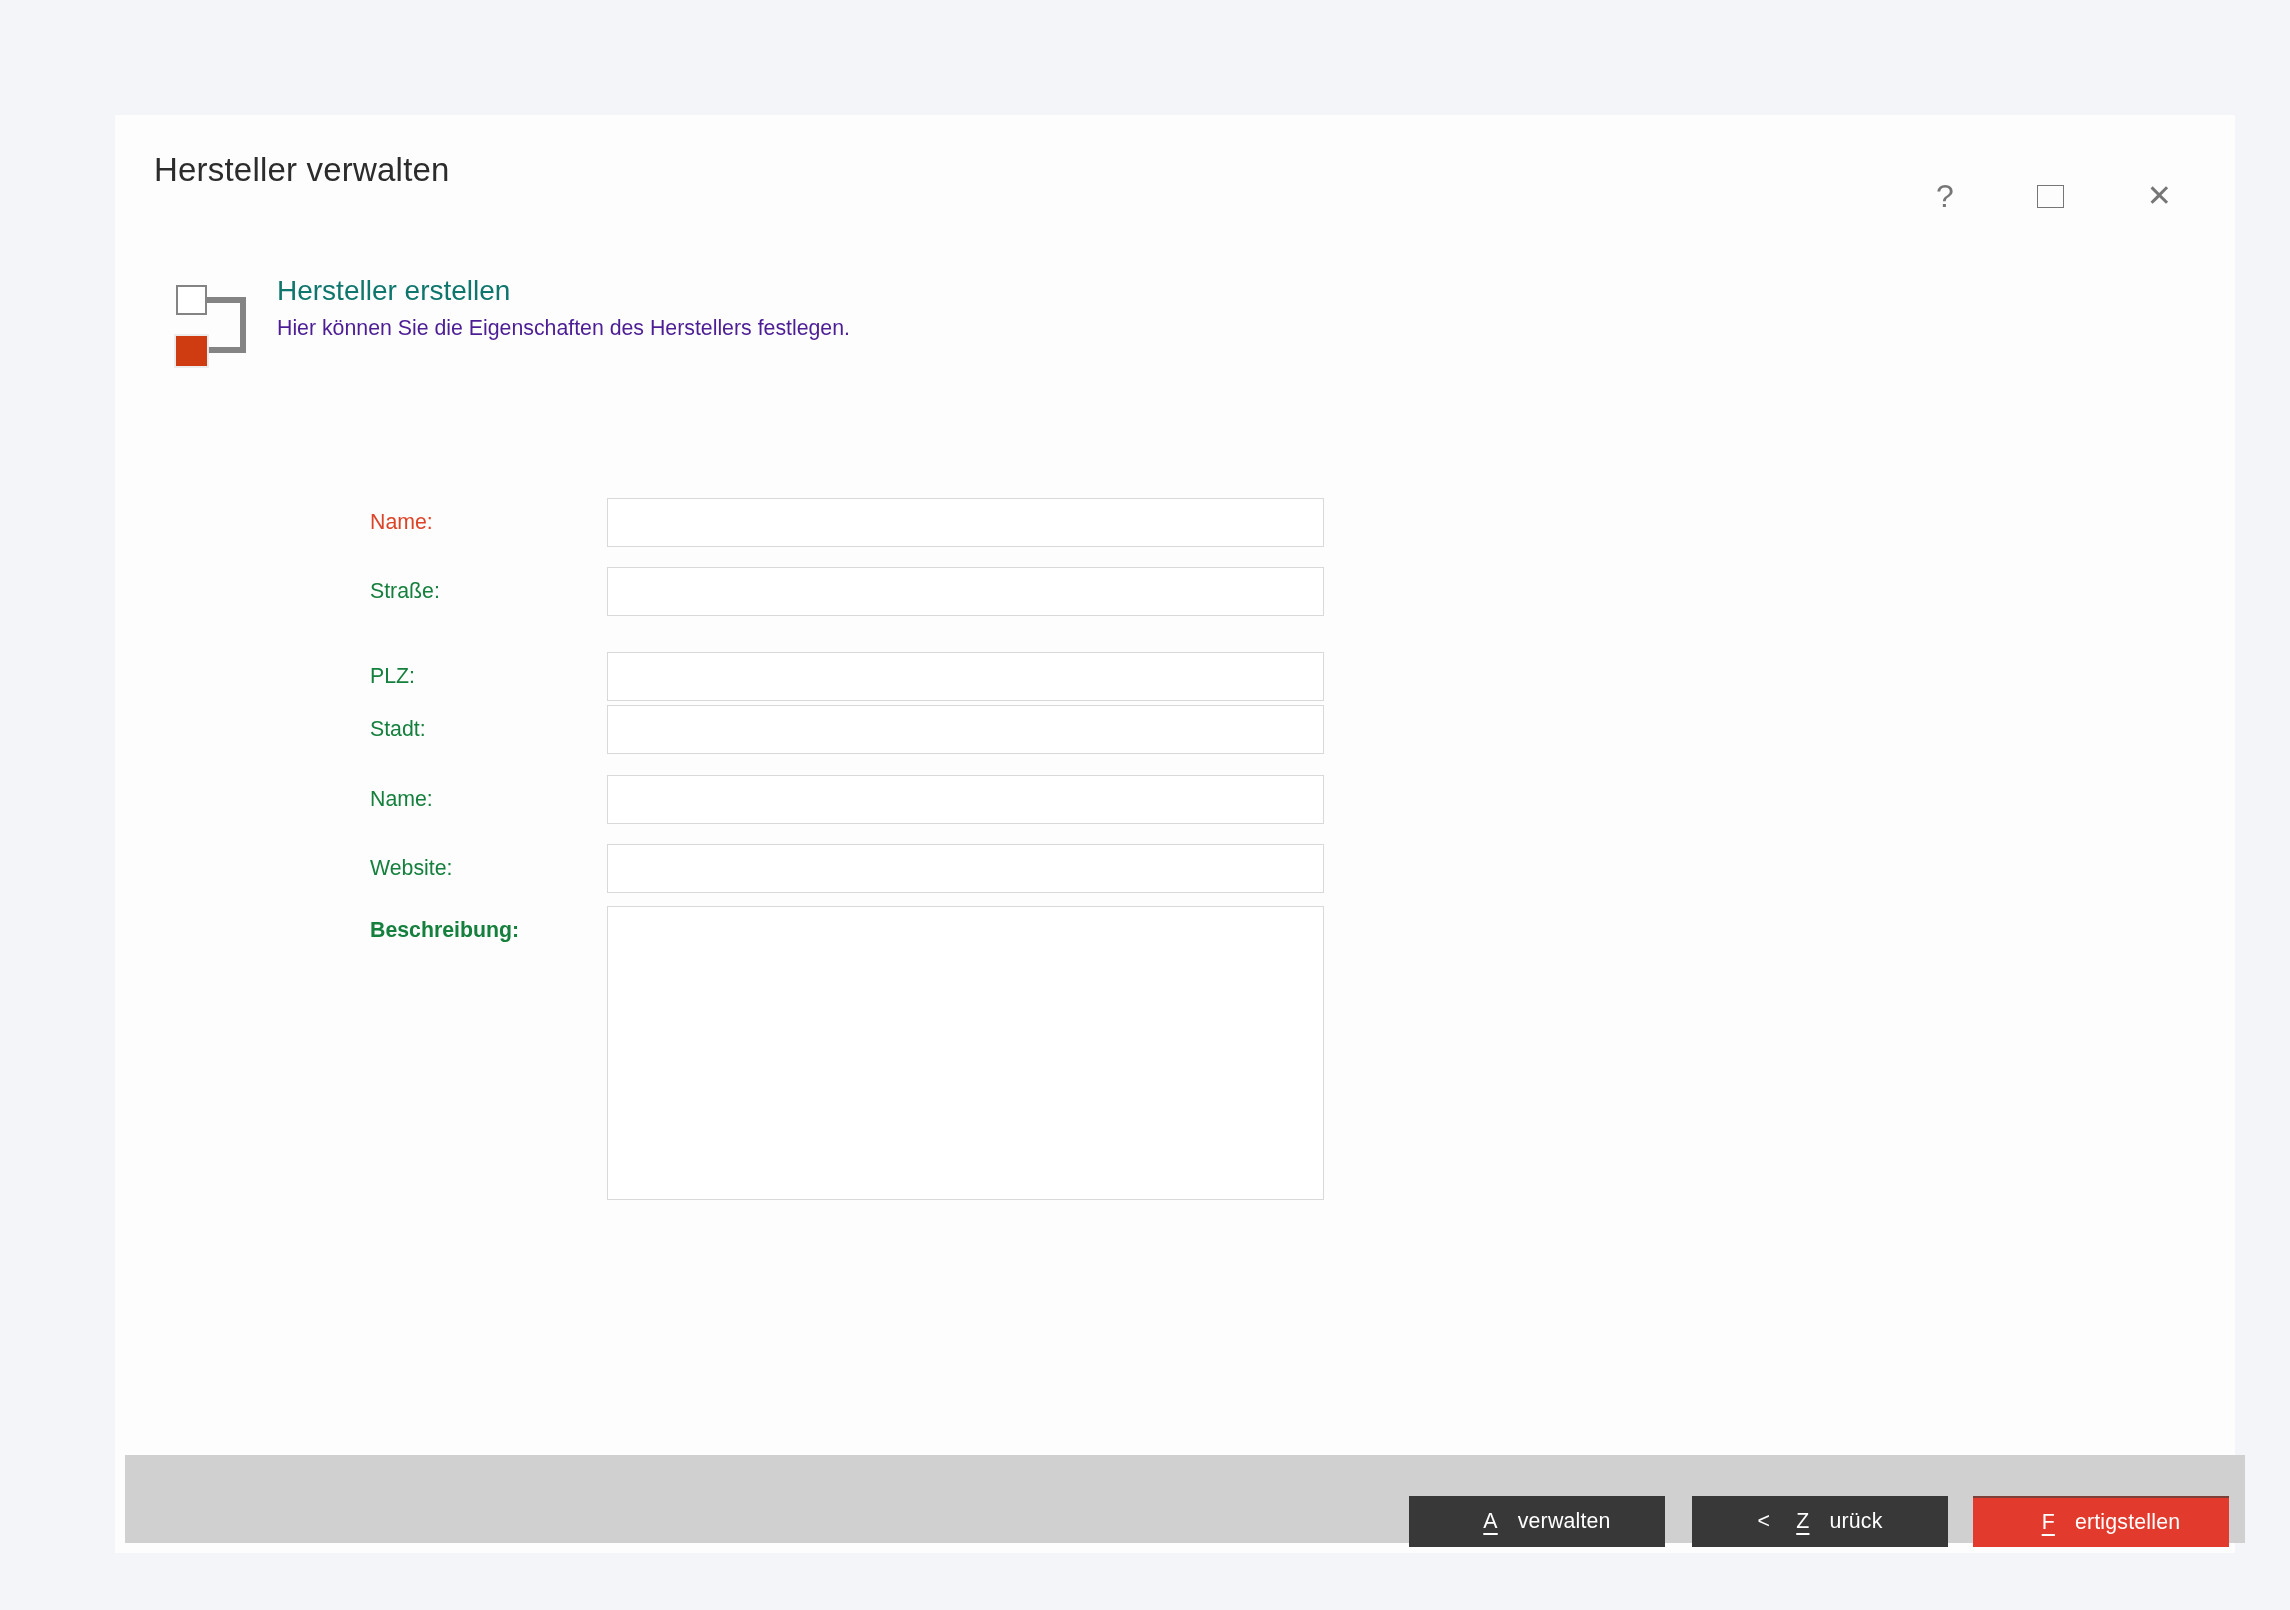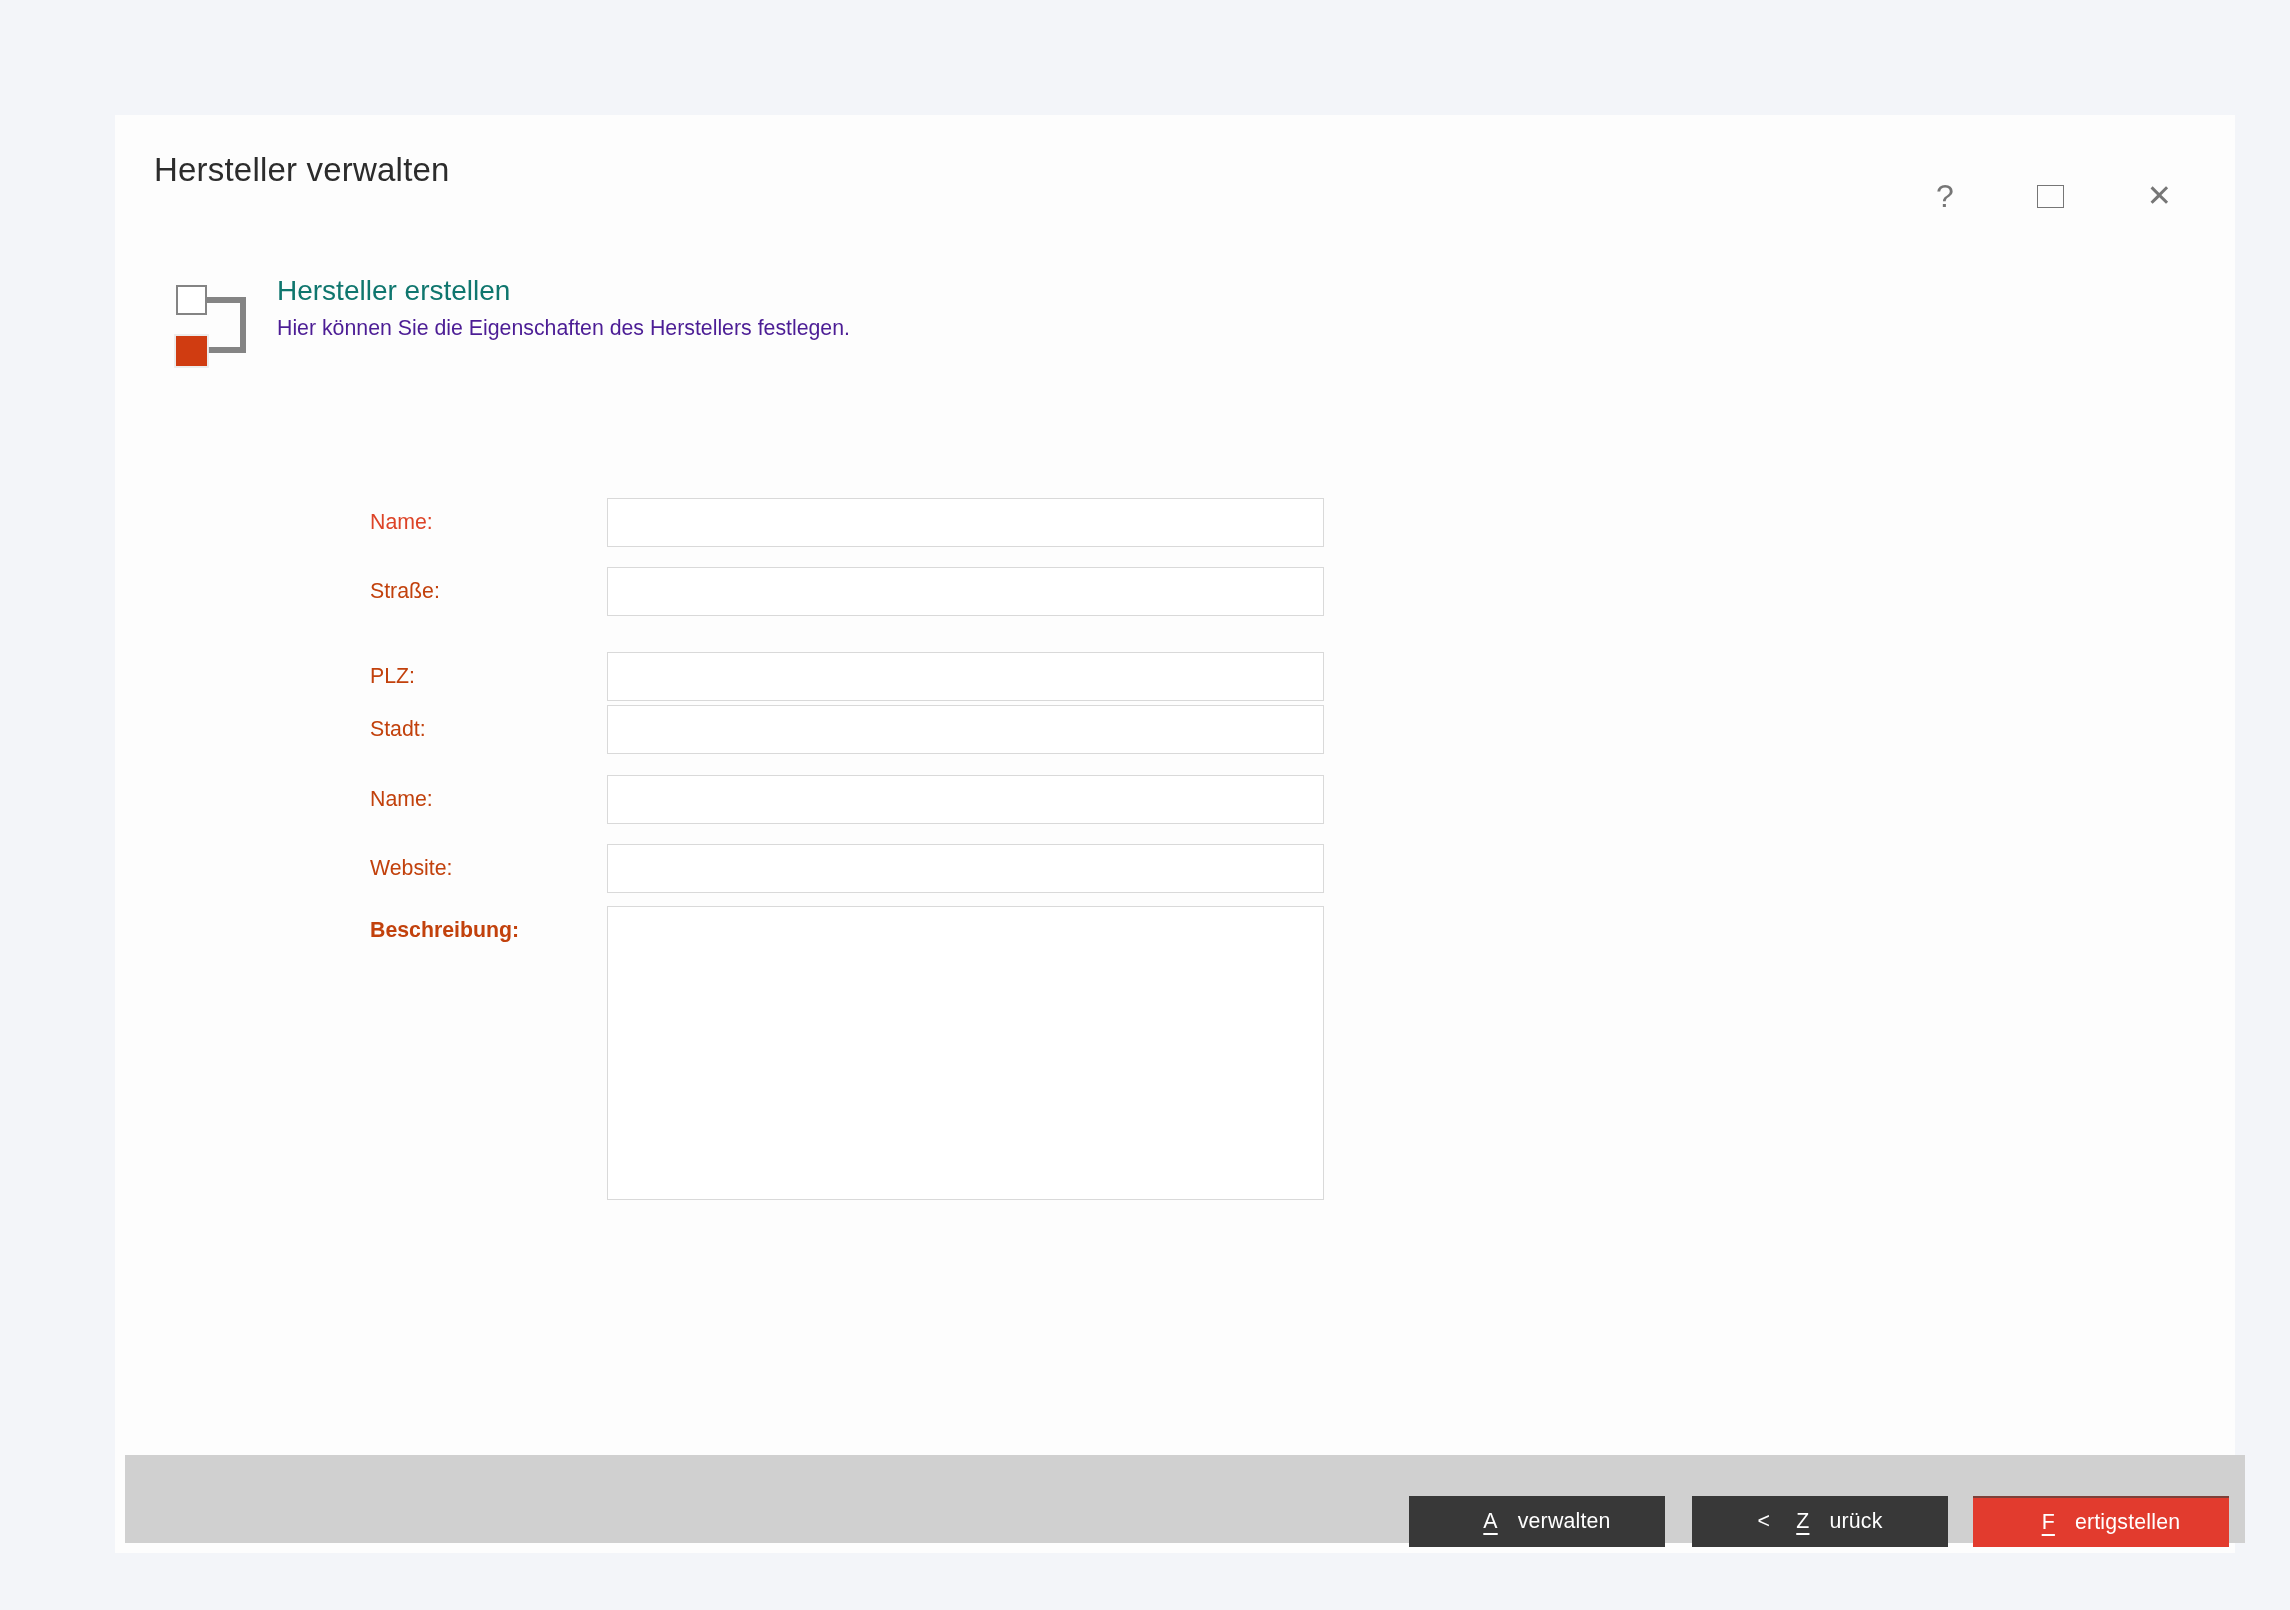--- a/index.html
+++ b/index.html
@@ -47,21 +47,21 @@
     font-size: 28px; line-height: 37px; color: #0f766e;
   }
   .wiz-sub {
     position: absolute; left: 152px; top: 190px;
     font-size: 21.3px; line-height: 27px; color: #4c1d95;
   }
 
   
   .lbl {
     position: absolute; left: 245px; width: 233px;
-    font-size: 21.3px; color: #c2410c; line-height: 49px; white-space: nowrap;
+    font-size: 21.3px; color: #15803d; line-height: 49px; white-space: nowrap;
   }
   .lbl.required { color: #dd4327; }
   .field {
     position: absolute; left: 482px; width: 717px; height: 49px;
     border: 1.9px solid #d9d9d9; background: #ffffff;
     font-size: 21.3px; padding: 0 11.6px; color: #333; outline: none;
     font-family: "Liberation Sans", sans-serif;
   }
   .field-multi {
     position: absolute; left: 482px; top: 781px; width: 717px; height: 294px;

